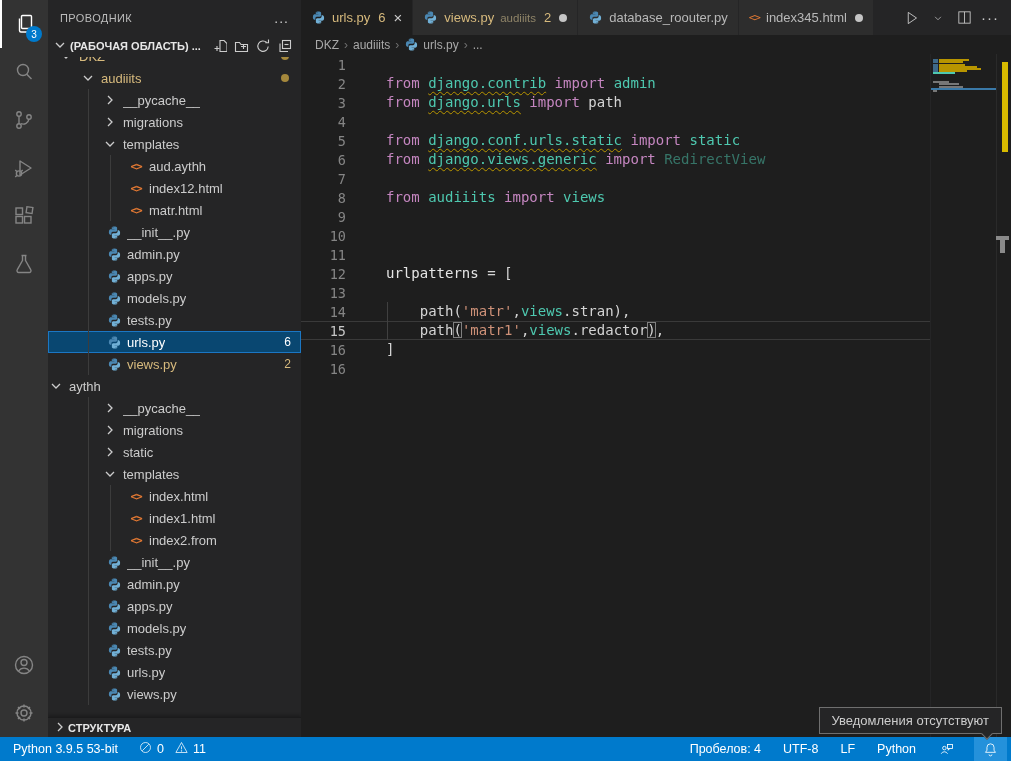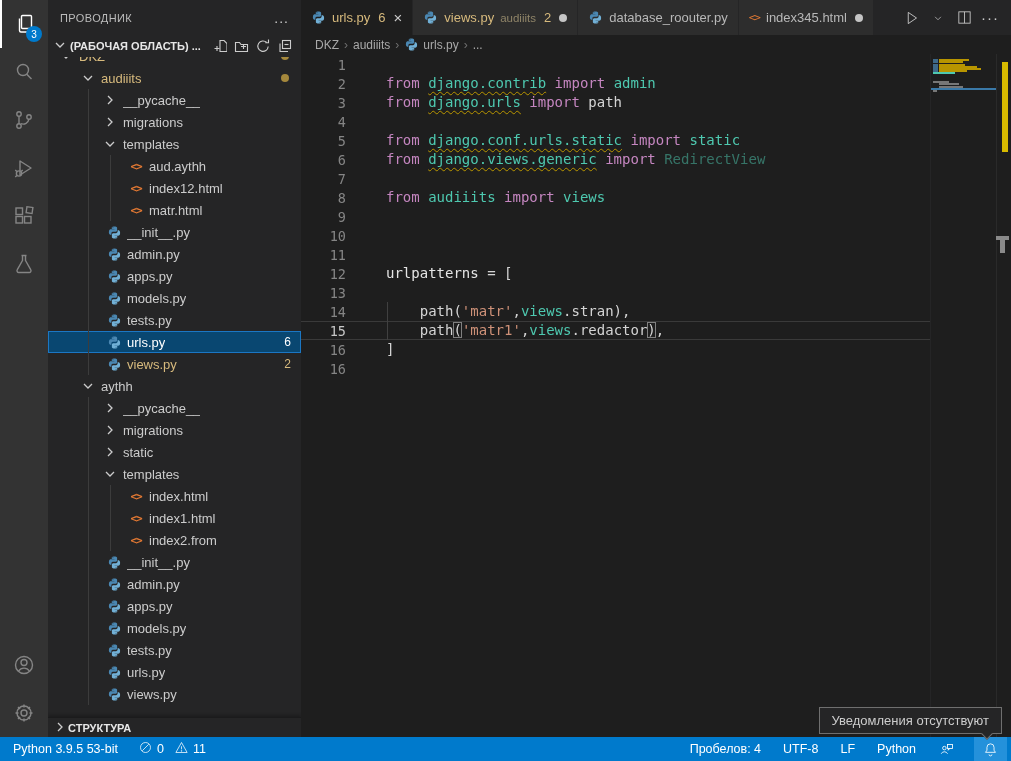--- a/index.html
+++ b/index.html
@@ -341,21 +341,21 @@
           <span class="ficon">
             <svg width="15" height="15" viewBox="0 0 32 32">
               <path fill="#4a87b2" d="M15.8 3c-6 0-5.6 2.6-5.6 2.6v2.7h5.7v.8H7.9s-3.9-.4-3.9 5.7 3.4 5.9 3.4 5.9h2v-2.8s-.1-3.4 3.3-3.4h5.7s3.2.1 3.2-3.1V5.9S22.1 3 15.8 3zm-3.1 1.8a1 1 0 1 1 0 2.1 1 1 0 0 1 0-2.1z"></path>
               <path fill="#71b0d6" d="M16.2 29c6 0 5.6-2.6 5.6-2.6v-2.7h-5.7v-.8h8s3.9.4 3.9-5.7-3.4-5.9-3.4-5.9h-2v2.8s.1 3.4-3.3 3.4h-5.7s-3.2-.1-3.2 3.1v5.2S10 29 16.2 29zm3.1-1.8a1 1 0 1 1 0-2.1 1 1 0 0 1 0 2.1z"></path>
             </svg>
           </span>
           <span class="lbl">views.py</span>
           <span class="grow"></span>
           <span class="badge">2</span>
         </div>
-        <div class="trow" style="padding-left:32px">
+        <div class="trow" style="">
           <span class="twist">
             <svg width="16" height="16" viewBox="0 0 16 16">
               <polyline points="4,6 8,10 12,6" fill="none" stroke-width="1.3"></polyline>
             </svg>
           </span>
           <span class="lbl">aythh</span>
           <span class="grow"></span>
         </div>
         <div class="trow" style="padding-left:54px">
           <span class="guide" style="left:40px"></span>

